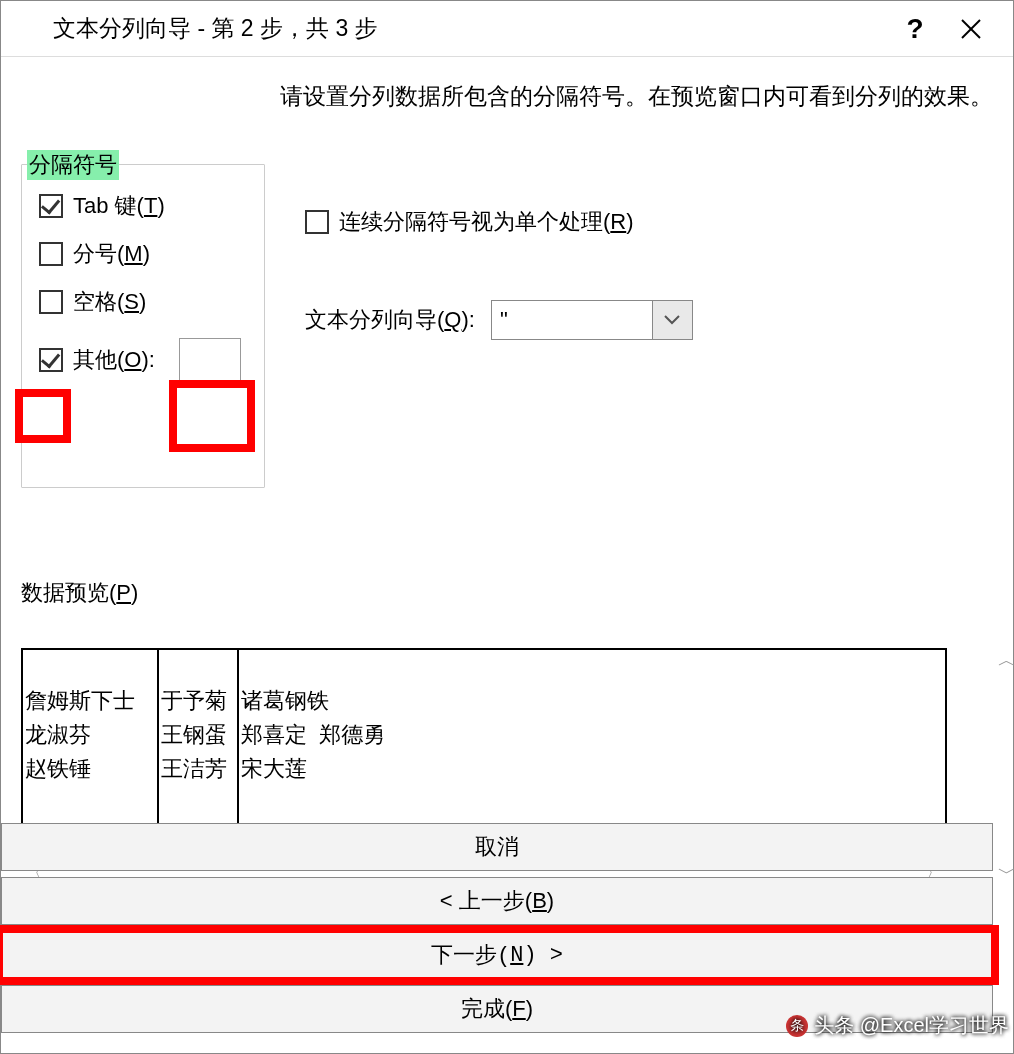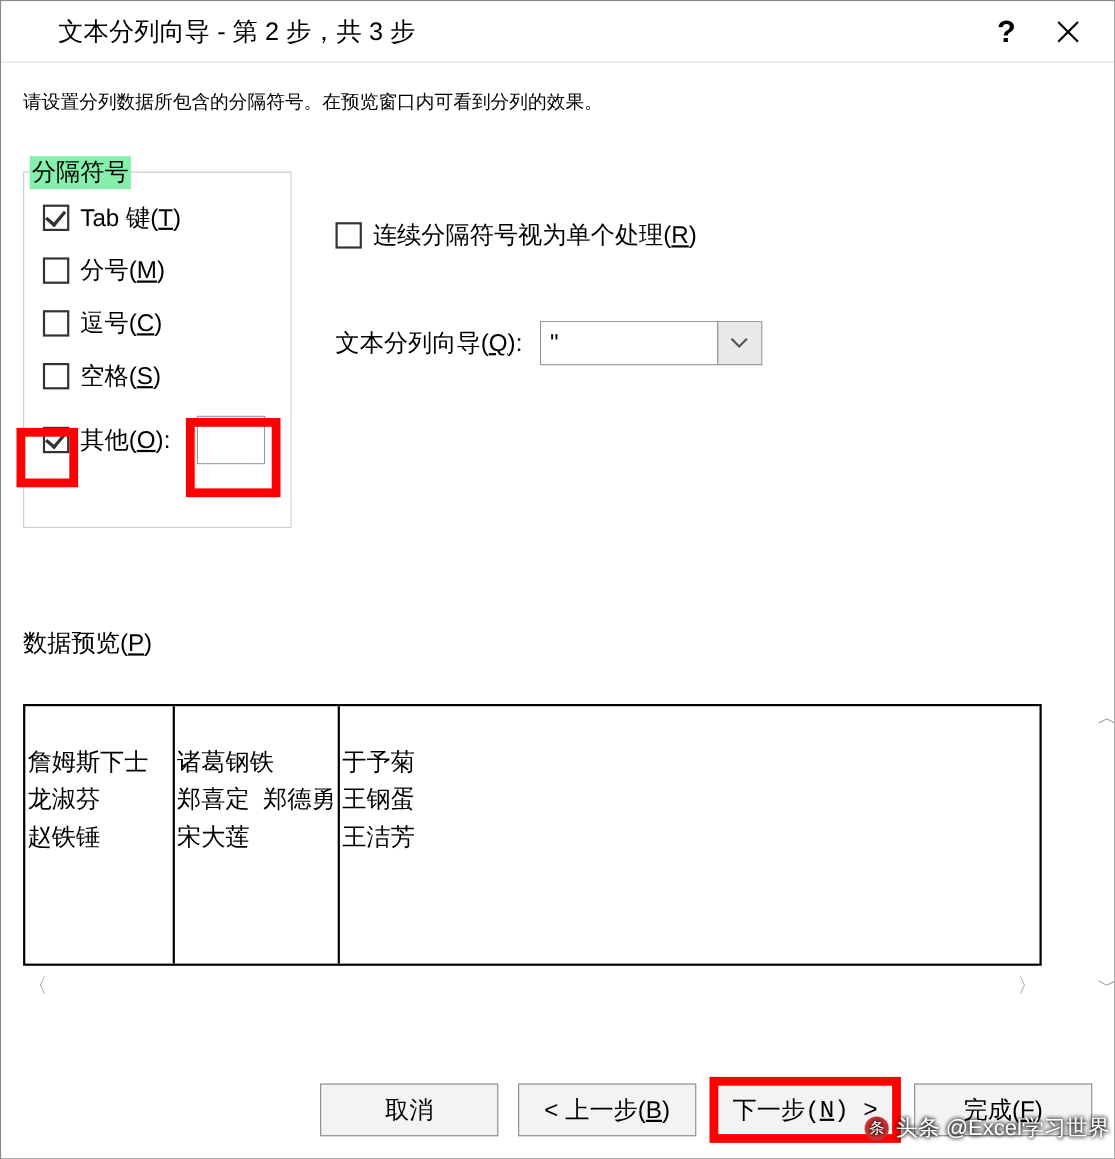--- a/index.html
+++ b/index.html
@@ -28,21 +28,21 @@
     border-bottom: 1px solid #ddd;
   }
   .title { flex: 1; font-size: 23px; margin-left: 32px; }
   .title-btn {
     width: 56px; height: 48px;
     display: flex; align-items: center; justify-content: center;
     font-size: 26px; font-weight: 300;
   }
   .help-icon svg, .close-icon svg { display: block; }
   .content { padding: 24px 20px 0 20px; }
-  .desc { font-size: 17px; margin-bottom: 36px; }
+  .desc { font-size: 23px; margin-bottom: 36px; text-align: right; }
   .groupbox { position: relative; padding: 30px 10px 14px 10px; }
   .groupbox-border { position: absolute; top: 16px; left: 0; right: 0; bottom: 0; border: 1px solid #ccc; border-radius: 1px; }
   .groupbox.g1 .groupbox-border { right: auto; width: 244px; }
   .groupbox-label { position: absolute; top: 2px; left: 6px; background: #86efac; padding: 0 2px; font-size: 22px; }
   .delim-row {
     display: flex; align-items: flex-start;
   }
   .delim-left {
     width: 244px;
     padding: 4px 8px 4px 8px;
@@ -87,21 +87,21 @@
   .combo-input {
     width: 160px; padding: 0 8px; display: flex; align-items: center; background: #fff;
   }
   .combo-btn {
     width: 40px; background: #e9e9e9; border-left: 1px solid #888;
     display: flex; align-items: center; justify-content: center;
   }
   .combo-btn svg { display: block; }
   .preview-label { margin-top: 90px; font-size: 22px; }
   .preview-box {
-    margin-top: 40px; border: 2px solid #000; height: 238px; width: 926px;
+    margin-top: 40px; border: 2px solid #000; height: 207px; width: 926px;
     position: relative; background: #fff; display: flex;
   }
   .pcol {
     border-right: 2px solid #000; padding: 0 2px; font-size: 22px; line-height: 34px;
     padding-top: 34px; white-space: pre;
   }
   .pcol:last-child { border-right: 0; flex: 1; }
   .pcol.c1 { width: 136px; }
   .pcol.c2 { width: 80px; }
   .scroll-v {
@@ -110,21 +110,22 @@
     color: #999; font-size: 18px; align-items: center;
   }
   .scroll-h {
     margin-top: 6px; width: 926px; height: 24px;
     display: flex; justify-content: space-between; color: #999; font-size: 18px;
     align-items: center; padding: 0 4px;
   }
   .footer {
     position: absolute; bottom: 4px; left: 0; right: 0;
     padding: 10px 20px 16px 0; display: flex; justify-content: flex-end;
-    gap: 18px;
+    gap: 6px;
+    flex-direction: column;
   }
   .btn {
     min-width: 162px; height: 48px; border: 1px solid #888; background: #f3f3f3;
     display: inline-flex; align-items: center; justify-content: center;
     font-size: 22px;
   }
   .btn.primary-hl {
     outline: 8px solid #f00; outline-offset: -2px; font-family: Liberation Mono, monospace;
   }
   .watermark {
@@ -170,26 +171,20 @@
           <div class="check-row">
             <span class="checkbox checked"></span>
             <span>
               <span>Tab 键(</span><span class="under">T</span><span>)</span>
             </span>
           </div>
           <div class="check-row">
             <span class="checkbox"></span>
             <span>
               <span>分号(</span><span class="under">M</span><span>)</span>
-            </span>
-          </div>
-          <div class="check-row">
-            <span class="checkbox"></span>
-            <span>
-              <span>逗号(</span><span class="under">C</span><span>)</span>
             </span>
           </div>
           <div class="check-row">
             <span class="checkbox"></span>
             <span>
               <span>空格(</span><span class="under">S</span><span>)</span>
             </span>
           </div>
           <div class="check-row" style="margin-top:10px;">
             <span class="checkbox checked"></span>
@@ -228,26 +223,26 @@
 
     <div class="preview-label">
       <span>数据预览(</span><span class="under">P</span><span>)</span>
     </div>
 
     <div style="position:relative;">
       <div class="preview-box">
         <div class="pcol c1" id="pcol0">詹姆斯下士
 龙淑芬
 赵铁锤</div>
+        <div class="pcol c2" id="pcol1">于予菊
+王钢蛋
+王洁芳</div>
         <div class="pcol" id="pcol2">诸葛钢铁
 郑喜定  郑德勇
 宋大莲</div>
-        <div class="pcol c2" id="pcol1">于予菊
-王钢蛋
-王洁芳</div>
       </div>
       <div class="scroll-v">
         <span>︿</span>
         <span>﹀</span>
       </div>
       <div class="scroll-h">
         <span>〈</span>
         <span>〉</span>
       </div>
     </div>

